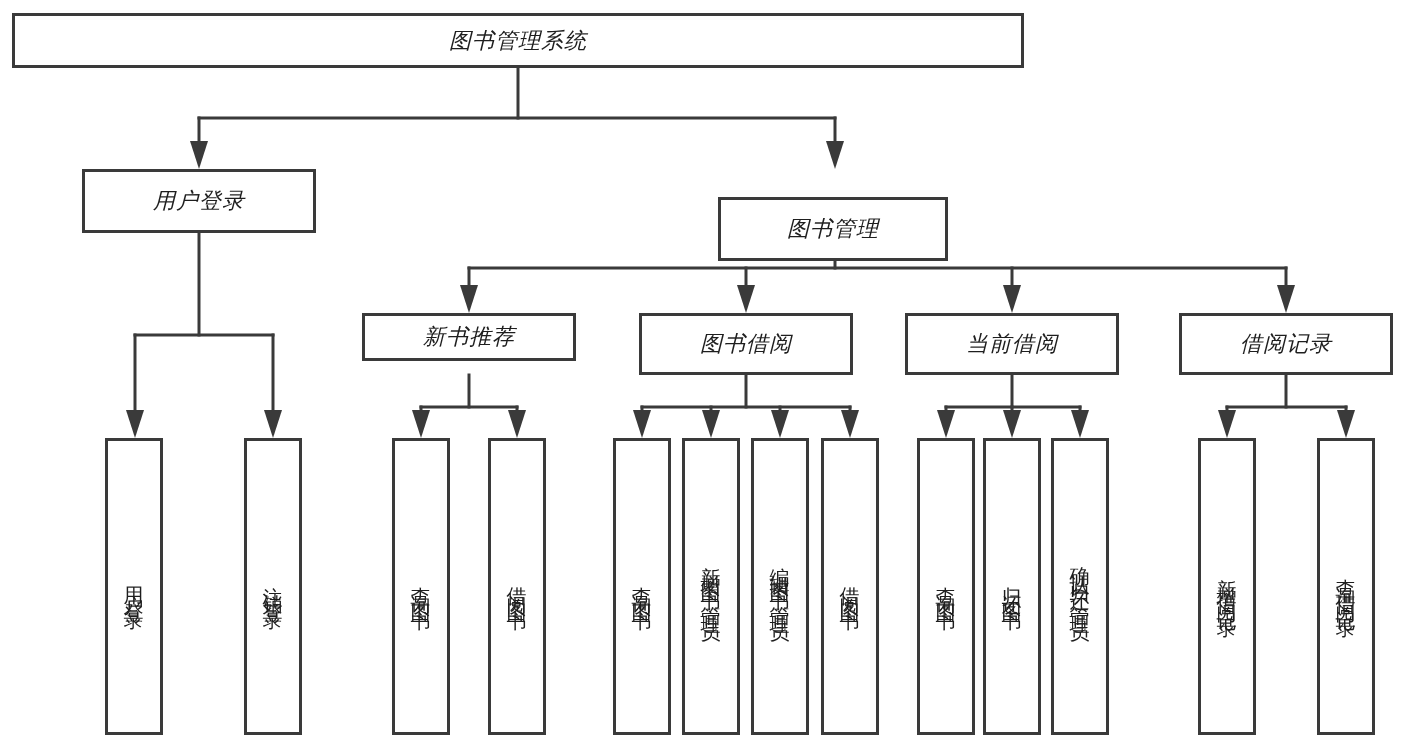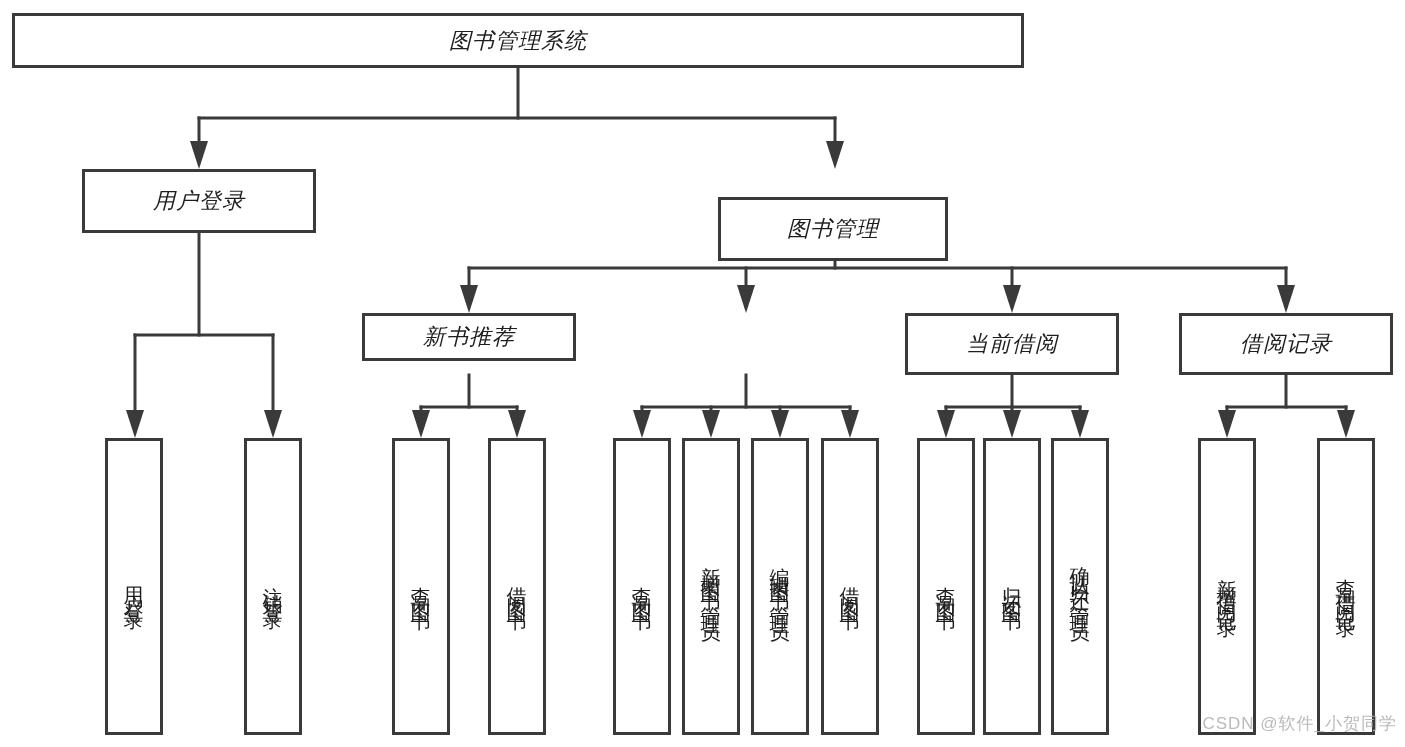--- a/index.html
+++ b/index.html
@@ -145,20 +145,21 @@
         <polygon points="1337,410 1355,410 1346,438"></polygon>
     </g>
   </svg>
 
   <div class="node h" style="left:12px; top:13px; width:1012px; height:55px;">图书管理系统</div>
 
   <div class="node h" style="left:82px; top:169px; width:234px; height:64px;">用户登录</div>
   <div class="node h" style="left:718px; top:169px; width:230px; height:64px;margin-top:28px;">图书管理</div>
 
   <div class="node h" style="left:362px; top:313px; width:214px; height:48px;">新书推荐</div>
+  <div class="node h" style="left:639px; top:313px; width:214px; height:62px;">图书借阅</div>
   <div class="node h" style="left:905px; top:313px; width:214px; height:62px;text-align:right;">当前借阅</div>
   <div class="node h" style="left:1179px; top:313px; width:214px; height:62px;">借阅记录</div>
 
   <div class="node leaf" style="left:105px; top:438px; width:58px; height:297px;">
     <span>用户登录</span>
   </div>
   <div class="node leaf" style="left:244px; top:438px; width:58px; height:297px;">
     <span>注销登录</span>
   </div>
 
@@ -192,15 +193,14 @@
     <span>确认归还（管理员）</span>
   </div>
 
   <div class="node leaf" style="left:1198px; top:438px; width:58px; height:297px;">
     <span>新增借阅记录</span>
   </div>
   <div class="node leaf" style="left:1317px; top:438px; width:58px; height:297px;">
     <span>查询借阅记录</span>
   </div>
 
-  <div class="watermark">CSDN @软件_小贺同学</div>
 
 </div>
 
 </body></html>

